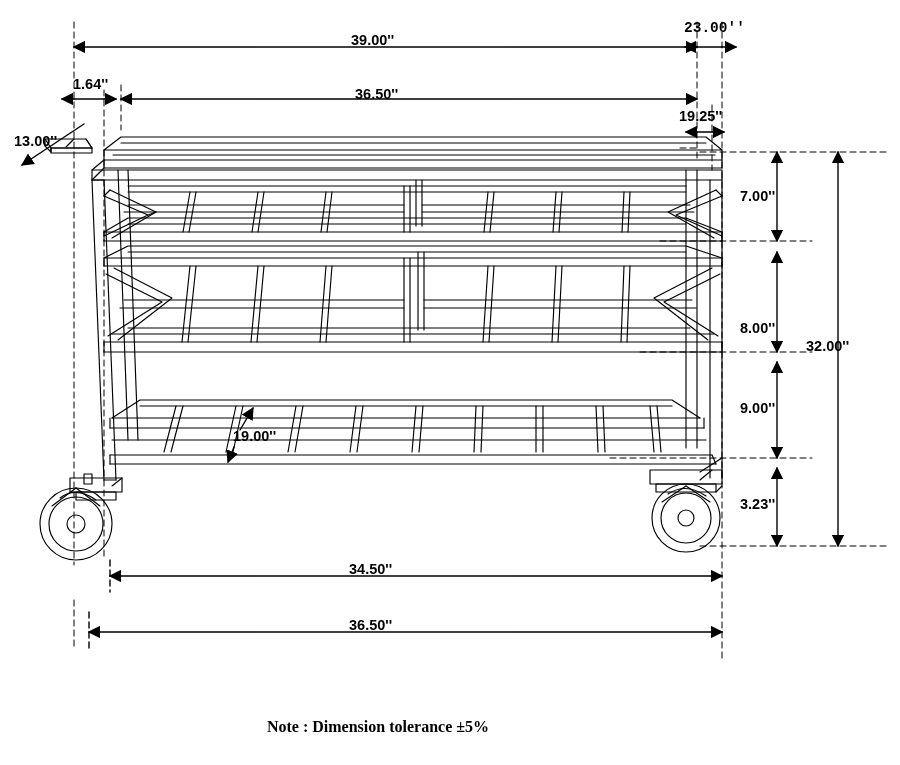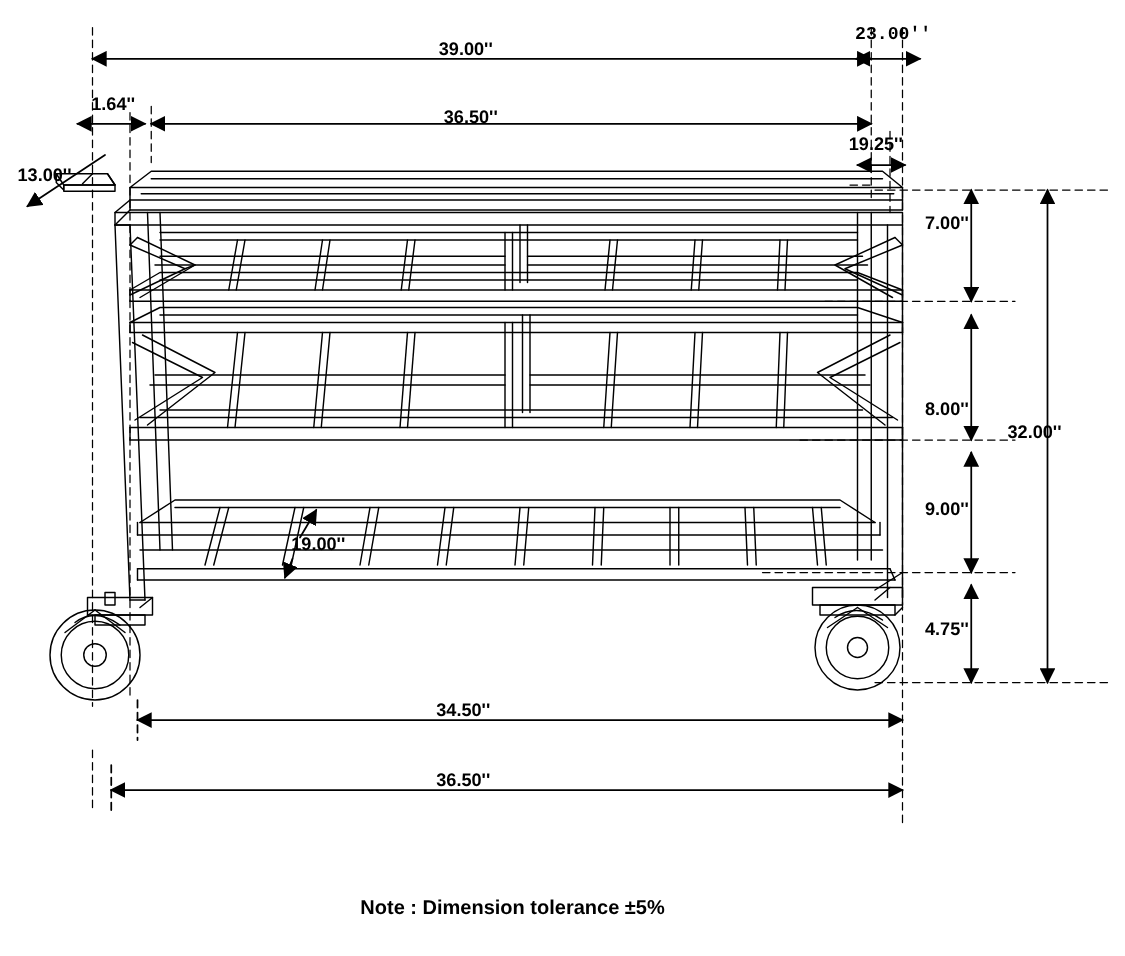--- a/index.html
+++ b/index.html
@@ -35,25 +35,24 @@
     color: #000;
     white-space: nowrap;
     letter-spacing: 0px;
   }
   .note {
     position: absolute;
     left: 0;
     top: 718px;
     width: 756px;
     text-align: center;
-    font-family: Liberation Sans, sans-serif;
+    font-family: Liberation Serif, serif;
     font-weight: bold;
     font-size: 16px;
     color: #000;
-    margin-left: 32px;
   }
   .lbl-13 { transform: rotate(0deg); }
 </style>
 </head>
 <body>
 
 <div id="stage">
 
   <svg id="drawing" viewBox="0 0 900 765">
     <g stroke="#000" fill="none" stroke-width="1" stroke-linecap="round" stroke-linejoin="round">
@@ -327,23 +326,23 @@
       </g>
     </g>
   </svg>
 
   <div class="dimlabel" style="left:351px; top:32px;">39.00''</div>
   <div class="dimlabel" style="left:684px; top:20px;font-family:Liberation Mono, monospace;">23.00''</div>
   <div class="dimlabel" style="left:73px; top:76px;">1.64''</div>
   <div class="dimlabel" style="left:355px; top:86px;">36.50''</div>
   <div class="dimlabel lbl-13" style="left:14px; top:100px;margin-top:33px;">13.00''</div>
   <div class="dimlabel" style="left:679px; top:108px;">19.25''</div>
-  <div class="dimlabel" style="left:740px; top:171px;">7.00''</div>
+  <div class="dimlabel" style="left:740px; top:188px;">7.00''</div>
   <div class="dimlabel" style="left:740px; top:288px;margin-top:32px;">8.00''</div>
   <div class="dimlabel" style="left:740px; top:400px;">9.00''</div>
-  <div class="dimlabel" style="left:740px; top:496px;">4.75''</div>
+  <div class="dimlabel" style="left:740px; top:496px;">3.23''</div>
   <div class="dimlabel" style="left:806px; top:318px;margin-top:20px;">32.00''</div>
   <div class="dimlabel" style="left:214px; top:428px;margin-left:19px;">19.00''</div>
   <div class="dimlabel" style="left:349px; top:561px;">34.50''</div>
   <div class="dimlabel" style="left:349px; top:617px;">36.50''</div>
 
   <div class="note">Note : Dimension tolerance ±5%</div>
 </div>
 
 </body></html>

